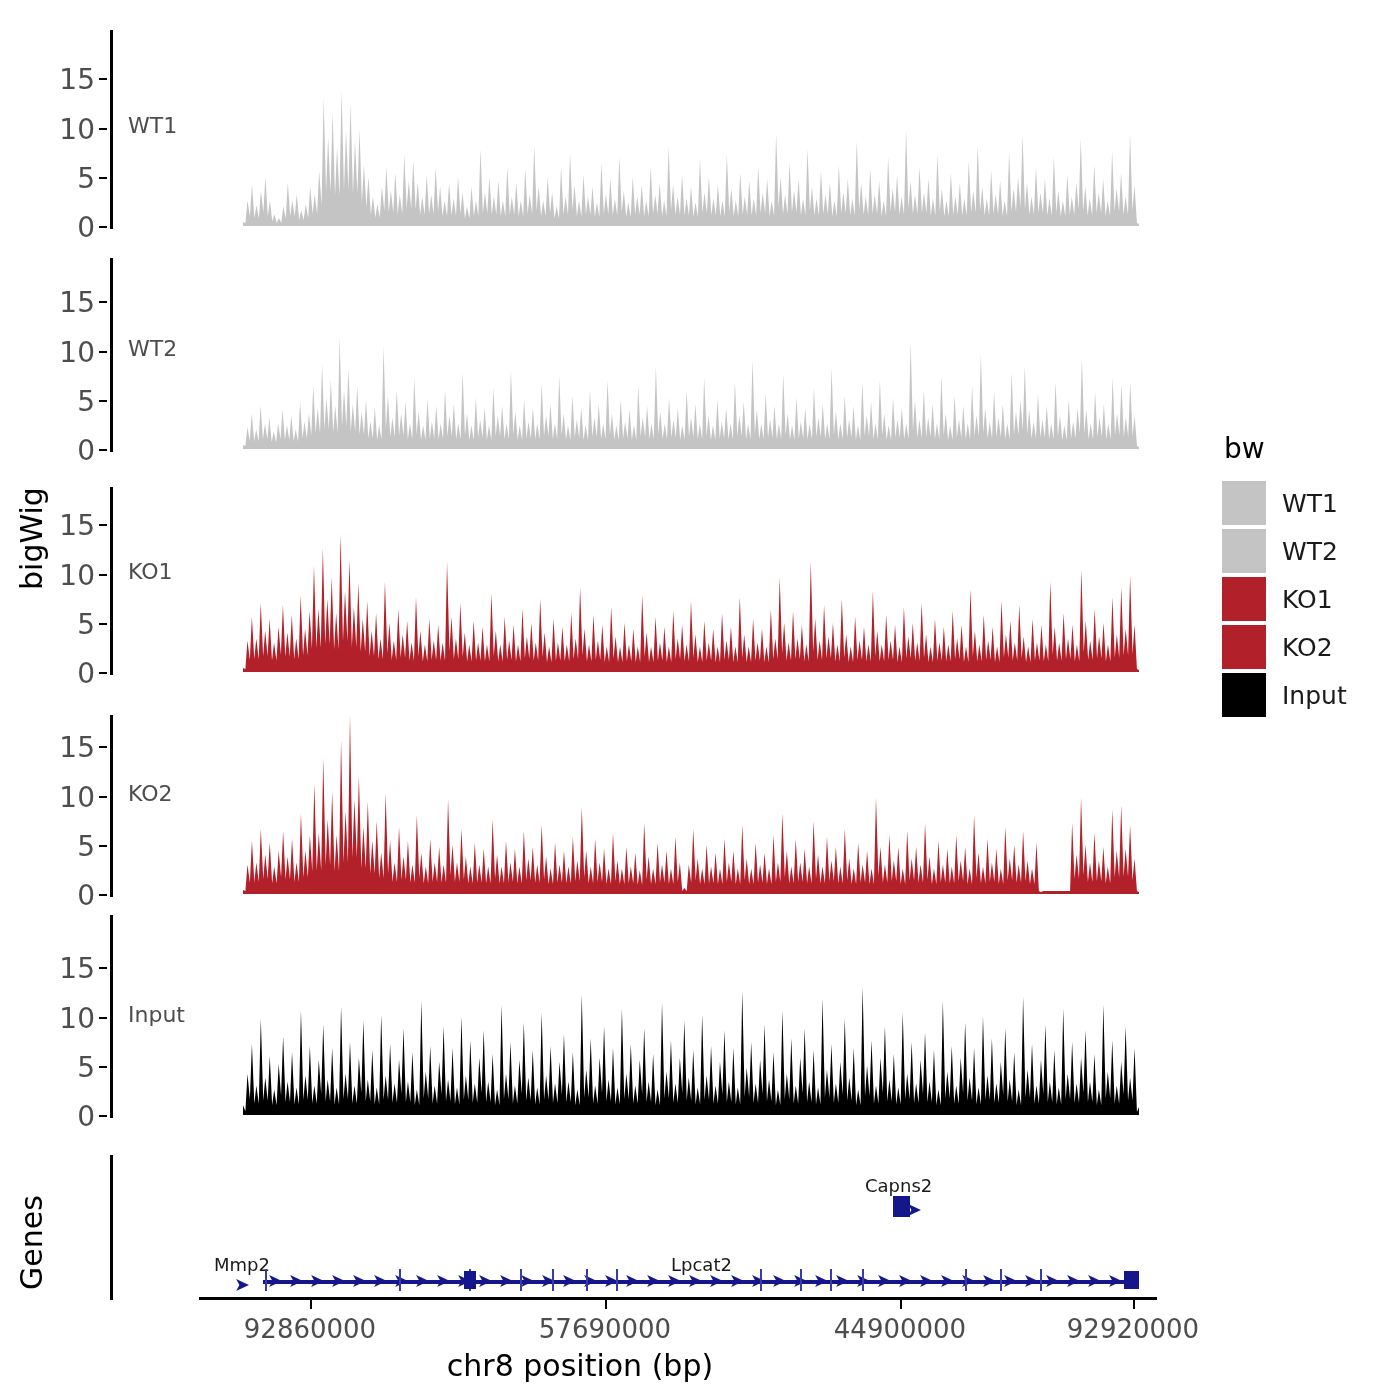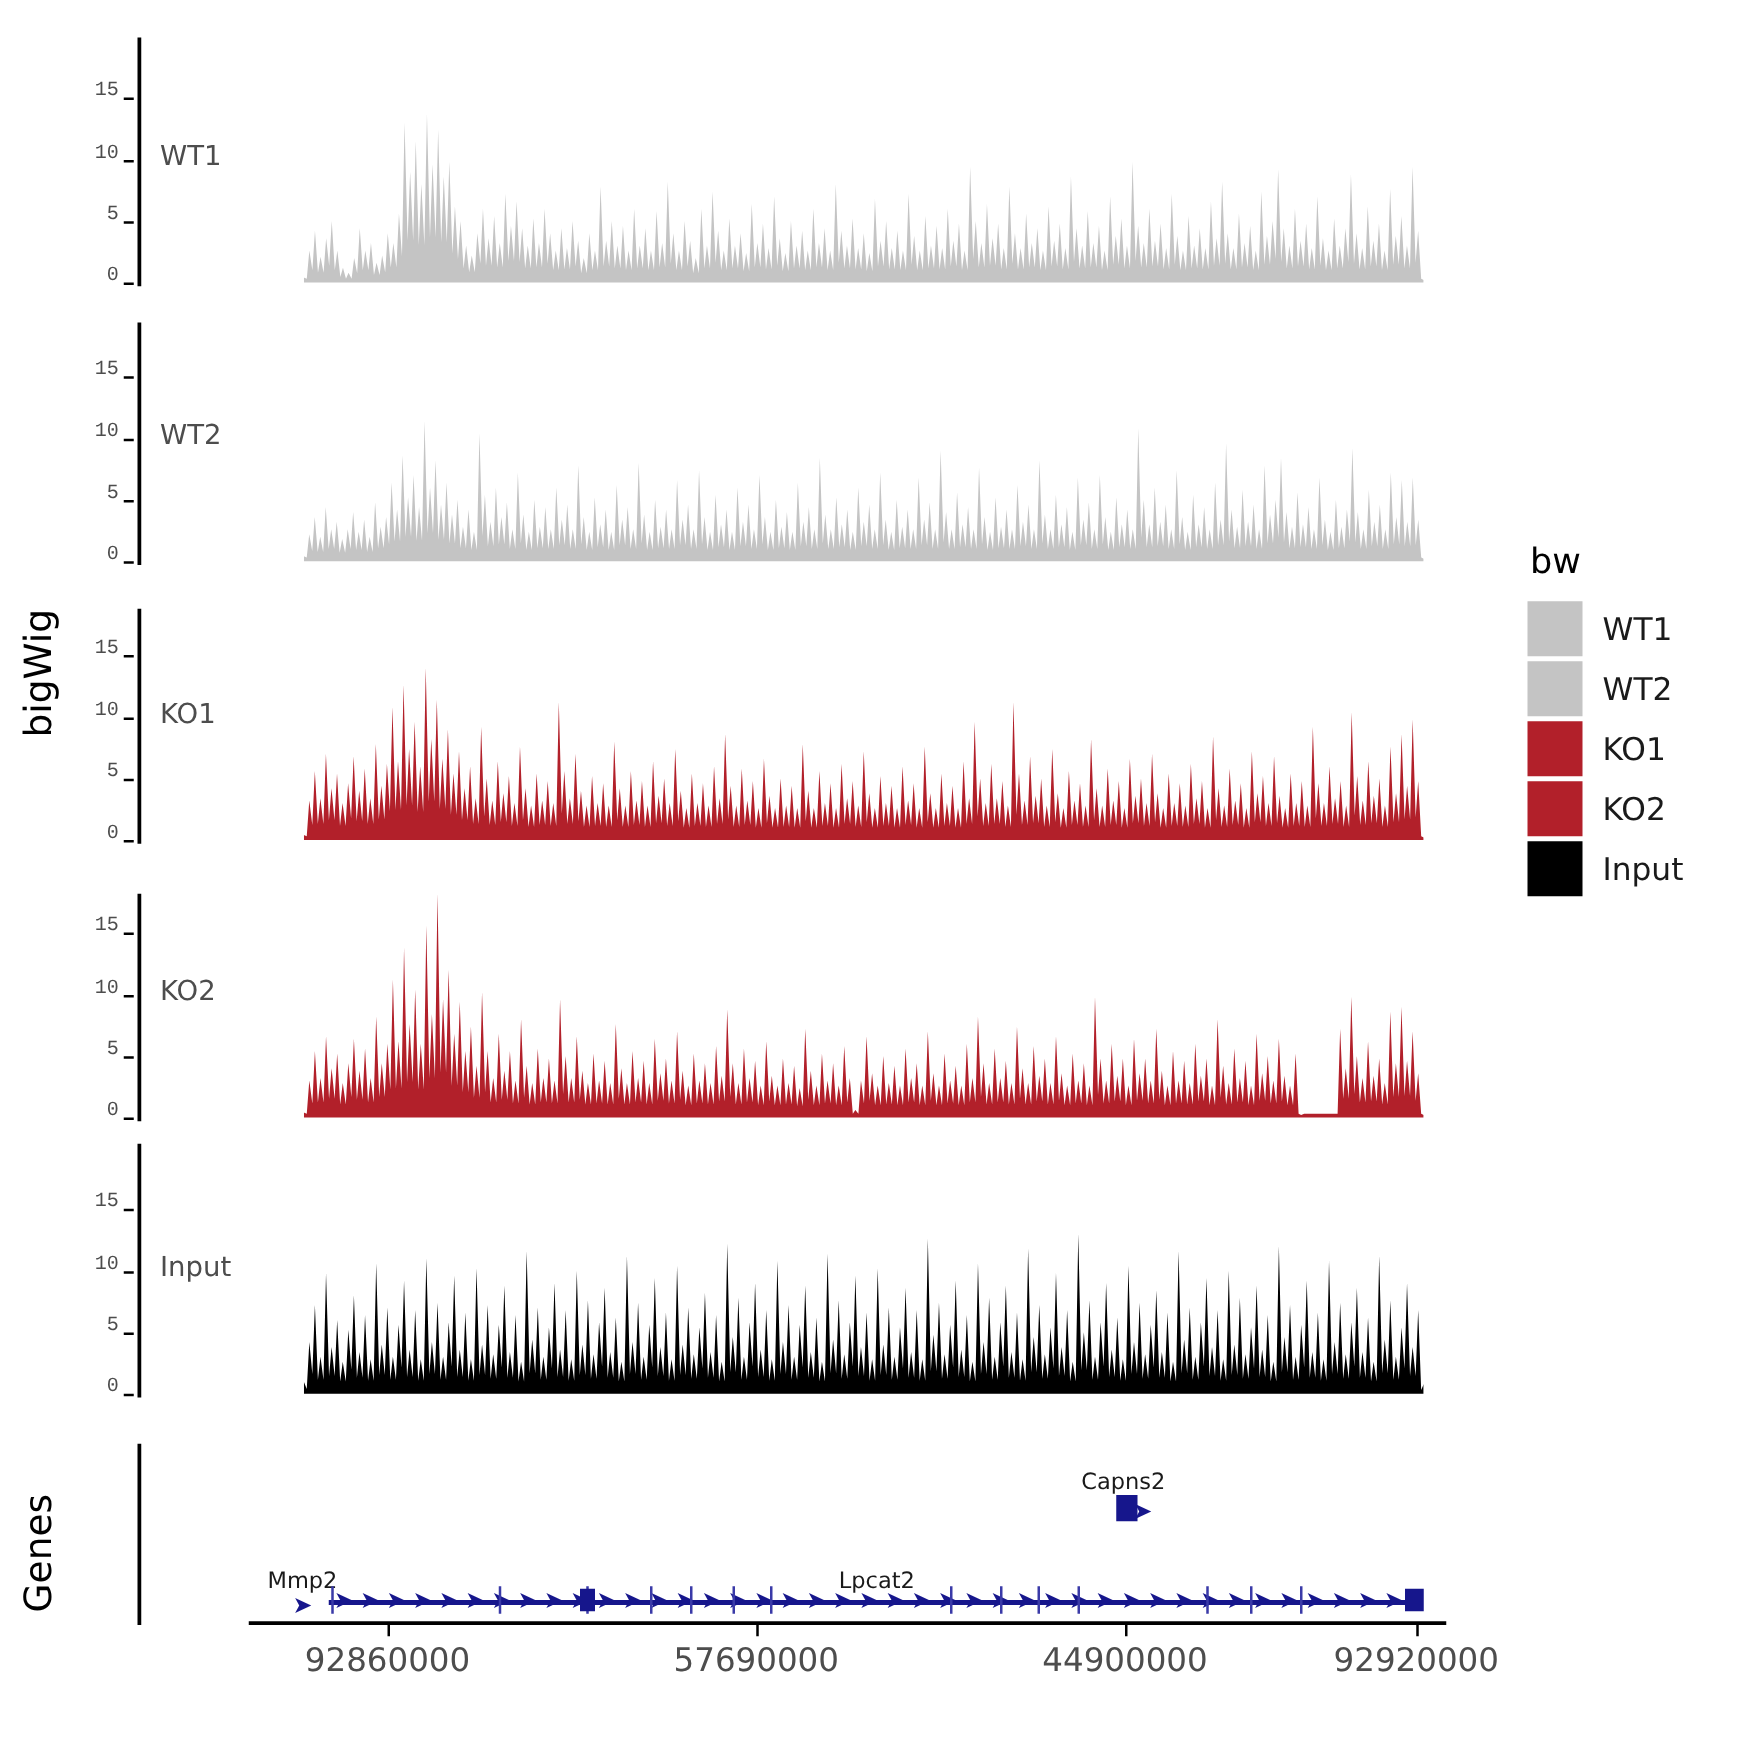--- a/index.html
+++ b/index.html
@@ -15,21 +15,21 @@
   .ylab-genes{
     position:absolute;left:14px;top:1290px;
     font-size:30px;color:#000;
     transform:rotate(-90deg);transform-origin:left top;
     white-space:nowrap;
   }
 
   .panel{position:absolute;left:0;width:1160px;}
   .axisline{position:absolute;background:#000;width:3px;}
   .tick{position:absolute;background:#000;height:2px;width:8px;left:107px;}
-  .ticklabel{position:absolute;right:1295px;font-size:16px;color:#4d4d4d;text-align:right;white-space:nowrap;font-family:Liberation Mono, monospace;}
+  .ticklabel{position:absolute;right:1295px;font-size:28px;color:#4d4d4d;text-align:right;white-space:nowrap;}
   .tracklabel{position:absolute;font-size:22px;color:#4d4d4d;white-space:nowrap;}
 
   .plotarea{position:absolute;left:243px;width:896px;overflow:hidden;}
 
   
   .xaxis-line{position:absolute;left:199px;width:958px;height:3px;background:#000;top:1297px;}
   .xtick{position:absolute;width:2px;height:9px;background:#000;top:1300px;}
   .xticklabel{position:absolute;font-size:26px;color:#4d4d4d;top:1314px;transform:translateX(-50%);white-space:nowrap;}
   .xaxis-title{position:absolute;width:1160px;left:0;top:1348px;text-align:center;font-size:30px;color:#000;}
 
@@ -209,20 +209,21 @@
 <div id="xticks">
       <div class="xtick" style="left: 310px;"></div>
       <div class="xticklabel" style="left: 310px;">92860000</div>
       <div class="xtick" style="left: 605px;"></div>
       <div class="xticklabel" style="left: 605px;">57690000</div>
       <div class="xtick" style="left: 900px;"></div>
       <div class="xticklabel" style="left: 900px;">44900000</div>
       <div class="xtick" style="left: 1133px;"></div>
       <div class="xticklabel" style="left: 1133px;">92920000</div>
     </div>
+<div class="xaxis-title">chr8 position (bp)</div>
 
 <div id="legend">
   <div class="legend-title">bw</div>
   <div id="legend-items">
         <div class="legend-row">
           <div class="legend-key" style="background: rgb(196, 196, 196);"></div>
           <div class="legend-text">WT1</div>
         </div>
         <div class="legend-row">
           <div class="legend-key" style="background: rgb(196, 196, 196);"></div>

